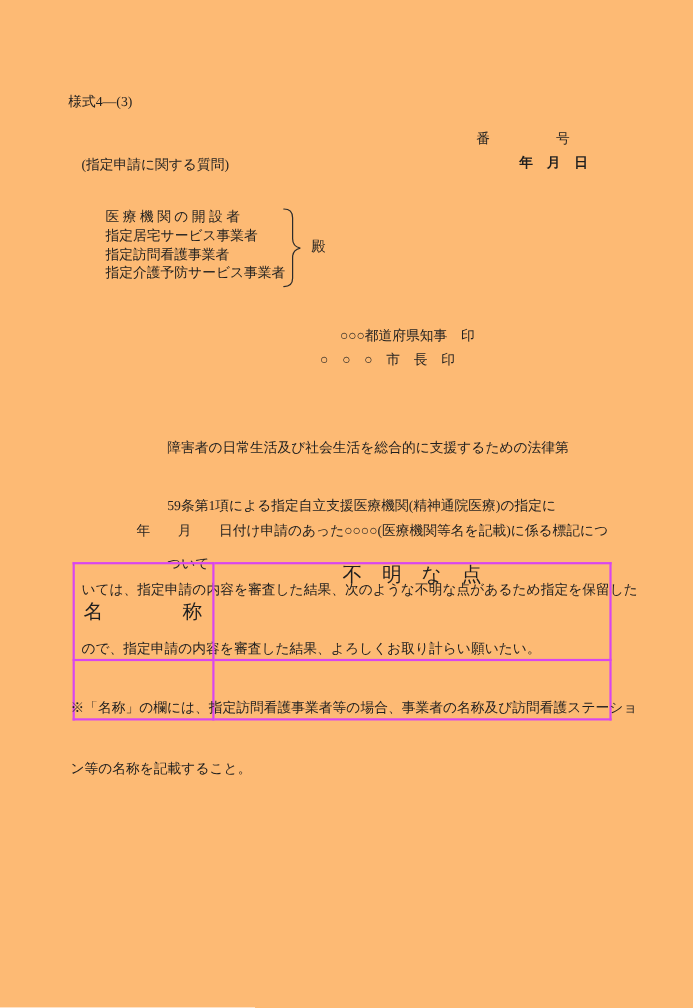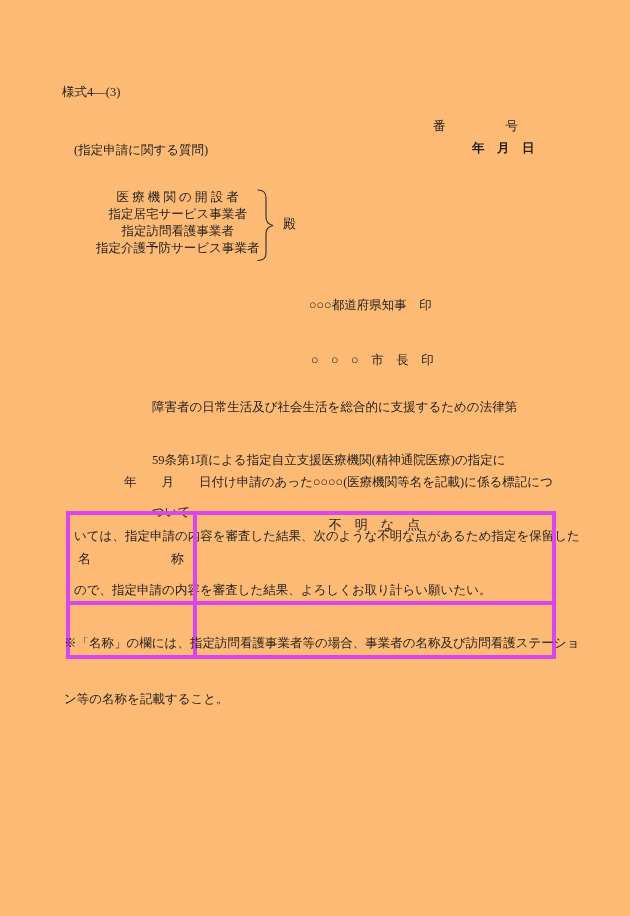--- a/index.html
+++ b/index.html
@@ -23,41 +23,41 @@
     white-space: pre;
   }
   
   .form-no    { left: 62px; top: 84px; }
   .form-sub   { left: 74px; top: 102px; margin-top: 40px; }
   
   .doc-number { left: 433px; top: 118px; width: 85px; display: flex; justify-content: space-between; }
   .date-line  { left: 472px; top: 140px; font-weight: bold; }
   
   .addressee  { left: 96px; top: 189px; }
-  .addressee .recipient { font-size: 12.5px; line-height: 17px; white-space: pre; text-align: center; }
+  .addressee .recipient { font-size: 12.5px; line-height: 17px; white-space: pre; }
   .brace-wrap { left: 255px; top: 188px; }
   .dono       { left: 283px; top: 215px; font-size: 13px; }
   
   .sender1 { left: 309px; top: 297px; }
-  .sender2 { left: 311px; top: 319px; margin-top: 33px; }
+  .sender2 { left: 291px; top: 319px; }
   
   .subject { left: 152px; top: 364px; line-height: 17.5px; }
   
   .bodytext { left: 64px; top: 437px; line-height: 18px; margin-left: 10px; }
   
   .qtable {
     position: absolute;
     left: 66px; top: 511px;
     width: 490px;
     border-collapse: collapse;
     table-layout: fixed;
   }
   .qtable th, .qtable td {
-    border: 4px solid #d946ef;
-    font-size: 13px;
+    border: 2px solid #d946ef;
+    font-size: 18px;
     font-weight: normal;
     color: #1f1f1f;
     vertical-align: top;
     white-space: pre;
   }
   .qtable .col-name { width: 127px; }
   .qtable th { height: 19px; line-height: 17px; padding: 1px 0 0 0; }
   .name-th-inner {
     display: flex;
     justify-content: space-between;

